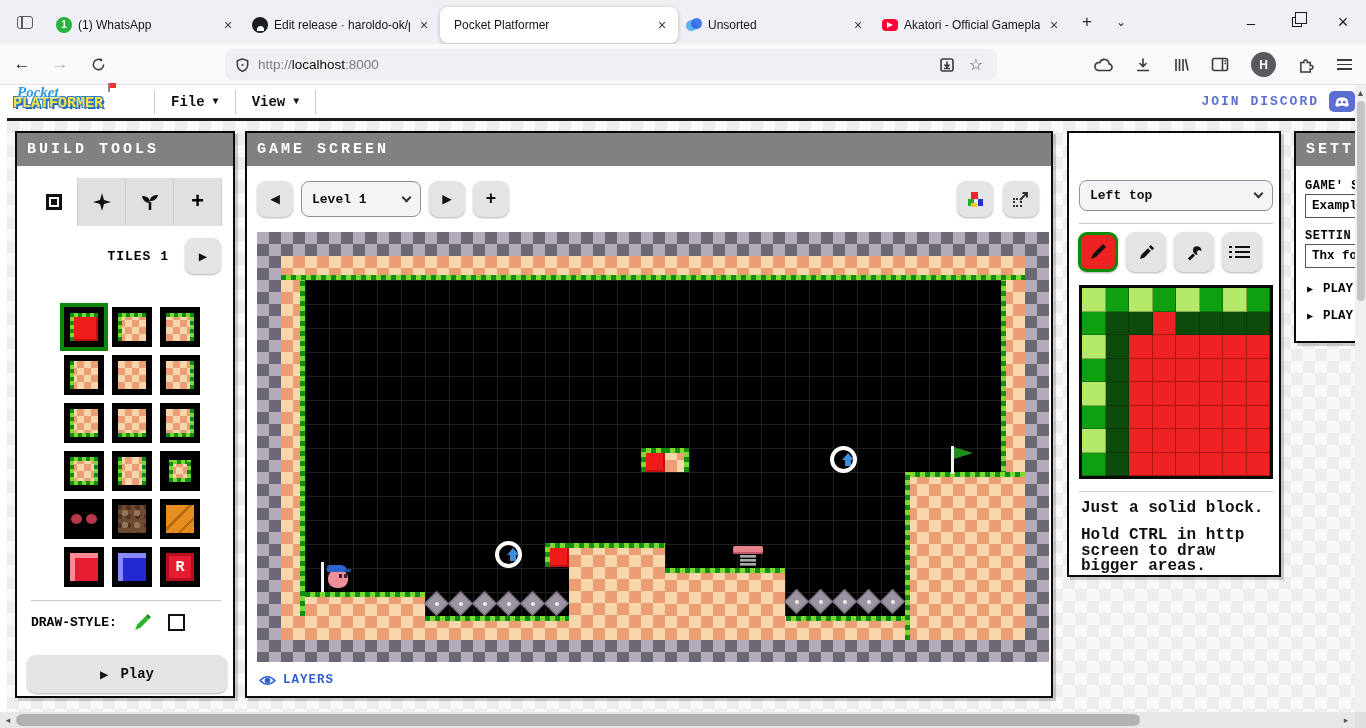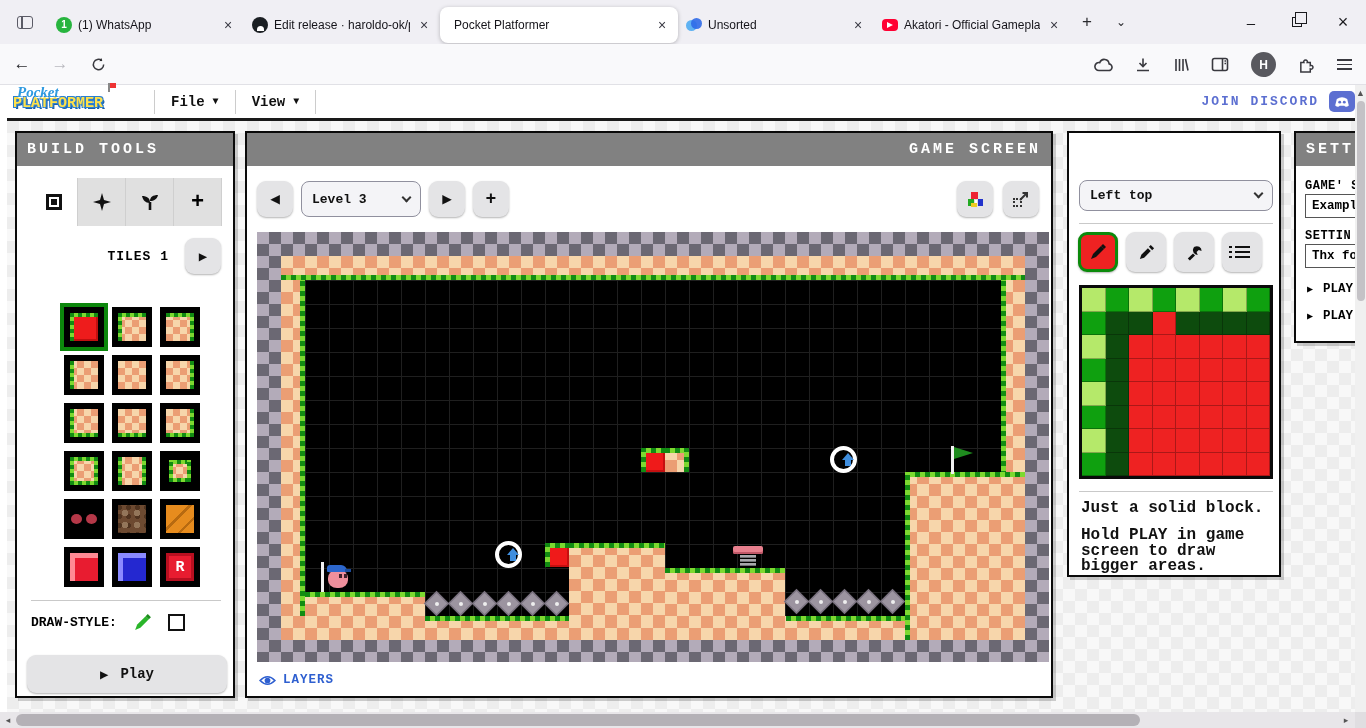--- a/index.html
+++ b/index.html
@@ -206,20 +206,34 @@
 
 <div class="navbar">
   <div class="navic">←</div>
   <div class="navic dis">→</div>
   <div class="navic">
     <svg width="15" height="15" viewBox="0 0 16 16" class="ln">
         <path d="M13.5 8 a5.5 5.5 0 1 1 -2-4.2"></path>
         <path d="M11 1 l1 3 -3 .6" fill="#2a2a2e" stroke="none"></path>
       </svg>
   </div>
+  <div class="urlbar">
+    <svg width="15" height="16" viewBox="0 0 16 16" class="ln">
+        <path d="M8 1.5 L13.5 3.5 V8 C13.5 11.5 11 13.5 8 14.8 C5 13.5 2.5 11.5 2.5 8 V3.5 Z"></path>
+        <circle cx="8" cy="8" r="1.2" fill="#555" stroke="none"></circle>
+      </svg>
+    <span class="urltext"><span>http://</span><b>localhost</b><span>:8000</span></span>
+    <span class="pillicons">
+      <svg width="16" height="16" viewBox="0 0 16 16" class="ln">
+          <rect x="2" y="2" width="12" height="12" rx="2"></rect>
+          <path d="M8 4.5 v5 M5.5 7.5 L8 10 l2.5-2.5 M5 11.5 h6"></path>
+        </svg>
+      <span style="font-size:16px;">☆</span>
+    </span>
+  </div>
   <div class="ricons">
     <svg width="19" height="14" viewBox="0 0 19 14" class="ln">
         <path d="M5 12.5 a4 4 0 1 1 .8-7.9 a4.8 4.8 0 0 1 9.3 1.3 a3.2 3.2 0 0 1 -.8 6.6 z"></path>
       </svg>
     <svg width="16" height="16" viewBox="0 0 16 16" class="ln">
         <path d="M8 1.5 v8 M4.5 6 L8 9.5 L11.5 6 M2 13.5 h12"></path>
       </svg>
     <svg width="16" height="16" viewBox="0 0 16 16" class="ln">
         <path d="M3 2 v12 M6.5 2 v12 M10 2 v12 M12.5 2 l2.5 11.5"></path>
       </svg>
@@ -402,26 +416,26 @@
         </svg>
       <span class="chkbox"></span>
     </div>
 
     <div class="gbtn" style="left:10px; top:522px; width:200px; height:38px; position:absolute; font-size:14px; gap:12px;">
       <span>▶</span>
       <span>Play</span>
     </div>
   </div>
 
-  <div class="panel" style="left:238px; top:46px; width:808px; height:567px;text-align:right;">
+  <div class="panel" style="left:238px; top:46px; width:808px; height:567px;">
     <div class="phead">GAME SCREEN</div>
 
     <div class="gbtn" style="position:absolute; left:10px; top:48px; width:36px; height:36px;">◀</div>
     <div class="gsel" style="position:absolute; left:54px; top:48px; width:120px; height:36px;">
-      <span>Level 3</span>
+      <span>Level 1</span>
         <span class="chev"></span>
     </div>
     <div class="gbtn" style="position:absolute; left:182px; top:48px; width:36px; height:36px;">▶</div>
     <div class="gbtn" style="position:absolute; left:226px; top:48px; width:36px; height:36px; font-size:18px;">+</div>
 
     <div class="gbtn" style="position:absolute; right:58px; top:48px; width:36px; height:36px;">
       <span style="position:relative; width:15px; height:15px; display:block;">
         <i class="abs" style="left:3px;top:0;width:7px;height:7px;background:#e23;"></i>
         <i class="abs" style="left:0;top:7px;width:6px;height:7px;background:#2a2;"></i>
         <i class="abs" style="left:6px;top:7px;width:4px;height:7px;background:#fff;border:1px solid #ddd;"></i>
@@ -627,21 +641,21 @@
         <div style="background: rgb(238, 34, 34);"></div>
         <div style="background: rgb(238, 34, 34);"></div>
         <div style="background: rgb(238, 34, 34);"></div>
         <div style="background: rgb(238, 34, 34);"></div>
         <div style="background: rgb(238, 34, 34);"></div>
       </div>
 
     <div class="divline" style="left:10px; top:358px; width:194px;"></div>
 
     <div class="drawtext" style="top:368px;">Just a solid block.</div>
-    <div class="drawtext" style="top:395px;">Hold PLAY in game screen to draw bigger areas.</div>
+    <div class="drawtext" style="top:395px;">Hold CTRL in http screen to draw bigger areas.</div>
   </div>
 
   <div class="panel" style="left:1287px; top:46px; width:220px; height:212px;">
     <div class="phead">SETTIN</div>
     <div class="slabel abs" style="left:9px; top:46px;">GAME' S</div>
     <input class="sinput abs" style="left: 9px; top: 61px;" value="Exampl">
     <div class="slabel abs" style="left:9px; top:96px;">SETTIN</div>
     <input class="sinput abs" style="left: 9px; top: 111px;" value="Thx fo">
     <div class="splay abs" style="left:11px; top:149px;">
       <span style="font-size:10px;">▶</span>

